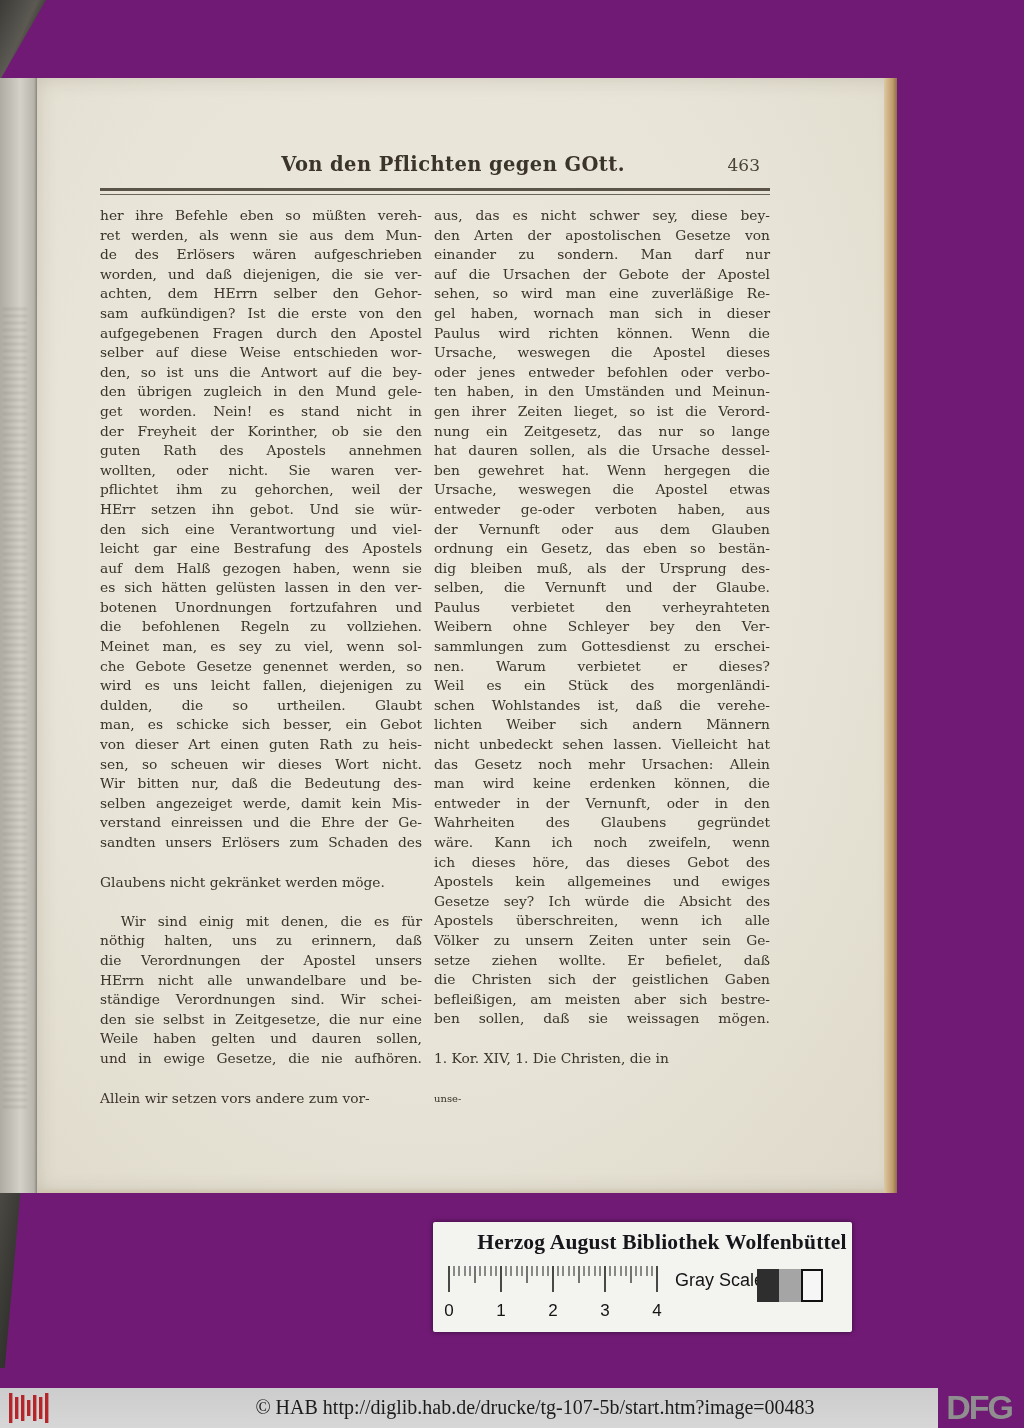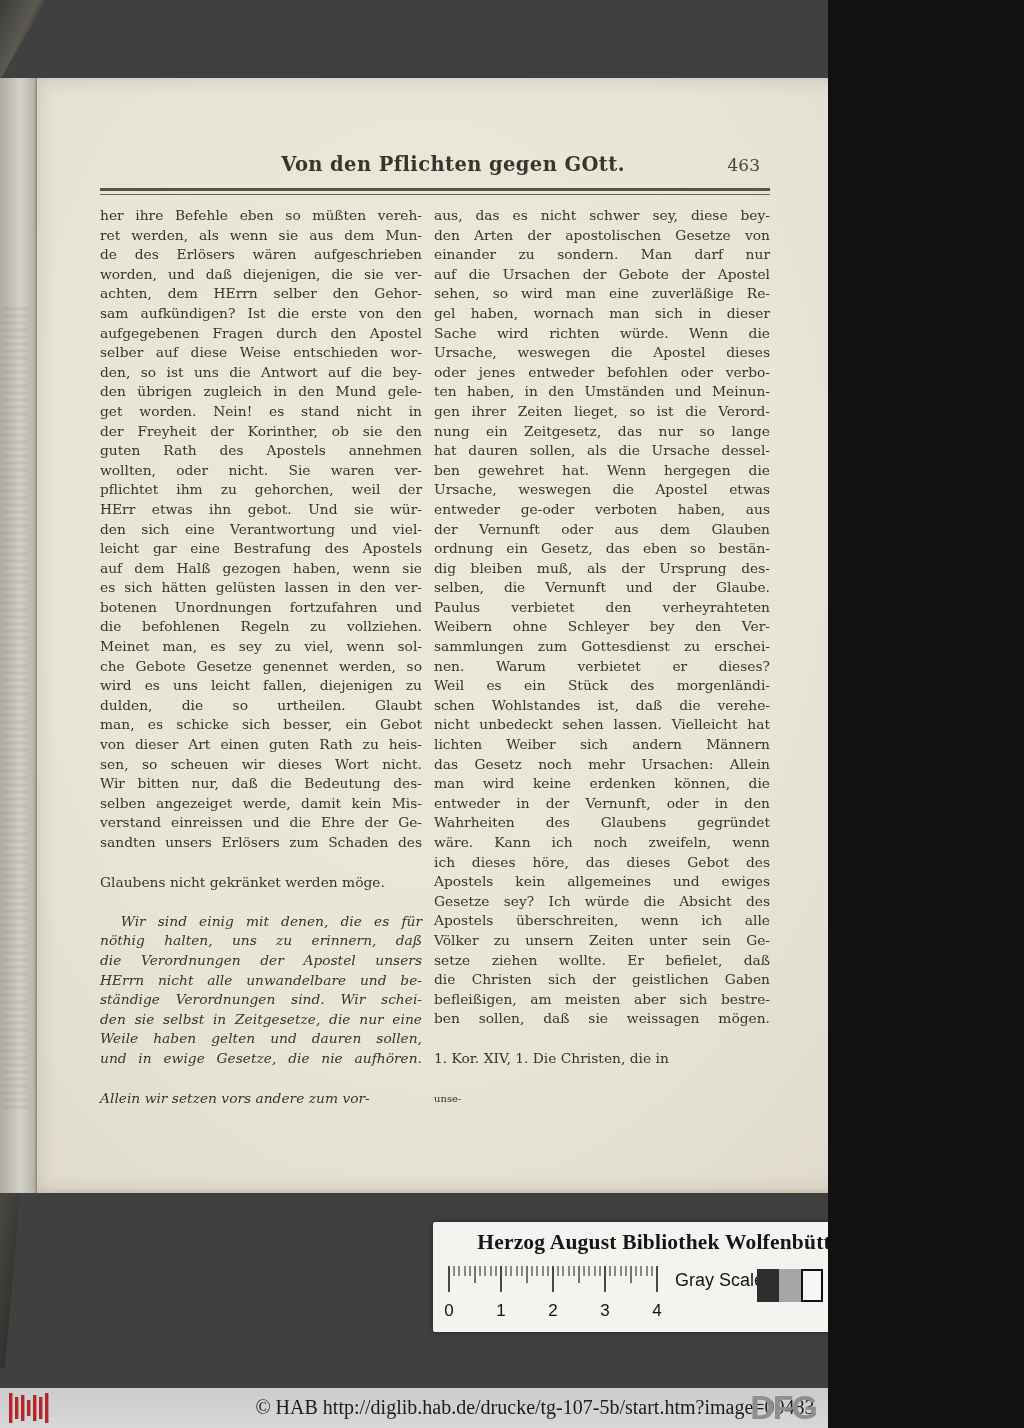--- a/index.html
+++ b/index.html
@@ -1,18 +1,18 @@
 <!DOCTYPE html>
 <html><head>
 <meta charset="utf-8">
 <style>
   html,body { margin:0; padding:0; background:#111; }
   #stage {
-    position:relative; width:828px; height:1428px; overflow:hidden;
-    background:#404040; font-family:"DejaVu Serif", serif;
+    position:relative; width:1024px; height:1428px; overflow:hidden;
+    background:#701a75; font-family:"DejaVu Serif", serif;
   }
   
   .cover-corner {
     position:absolute; left:0; top:0; width:46px; height:80px;
     background:linear-gradient(115deg,#3c3b37 0%,#5b5952 45%,#26251f 70%);
     clip-path:polygon(0 0,100% 0,0 100%);
   }
   
   .facing-strip {
     position:absolute; left:0; top:78px; width:37px; height:1115px;
@@ -56,21 +56,21 @@
   }
   .columns { display:flex; margin-top:11px; }
   .col-left  { width:322px; }
   .col-gap   { width:12px; }
   .col-right { width:336px; }
   .tline {
     font-size:13.8px; line-height:19.6px; color:#3a332a;
     text-align:justify; text-align-last:justify;
   }
   .tline-last { text-align-last:left;margin-top:20px; }
-  .para + .para { margin-top:19.6px;font-style:italic; }
+  .para + .para { margin-top:19.6px; }
   .indent-first .tline:first-child { text-indent:1.5em; }
   .catchword {
     text-align:left; font-size:10px; line-height:19.6px;
     color:#3a332a; padding-right:4px;margin-top:20px;
   }
   
   .scale-card {
     position:absolute; left:433px; top:1222px; width:419px; height:110px;
     background:#f3f3f0; border-radius:2px; box-shadow:0 0 5px rgba(0,0,0,.55);
   }
@@ -145,21 +145,21 @@
               <div class="tline">sam aufkündigen? Ist die erste von den</div>
               <div class="tline">aufgegebenen Fragen durch den Apostel</div>
               <div class="tline">selber auf diese Weise entschieden wor-</div>
               <div class="tline">den, so ist uns die Antwort auf die bey-</div>
               <div class="tline">den übrigen zugleich in den Mund gele-</div>
               <div class="tline">get worden. Nein! es stand nicht in</div>
               <div class="tline">der Freyheit der Korinther, ob sie den</div>
               <div class="tline">guten Rath des Apostels annehmen</div>
               <div class="tline">wollten, oder nicht. Sie waren ver-</div>
               <div class="tline">pflichtet ihm zu gehorchen, weil der</div>
-              <div class="tline">HErr etwas ihn gebot. Und sie wür-</div>
+              <div class="tline">HErr setzen ihn gebot. Und sie wür-</div>
               <div class="tline">den sich eine Verantwortung und viel-</div>
               <div class="tline">leicht gar eine Bestrafung des Apostels</div>
               <div class="tline">auf dem Halß gezogen haben, wenn sie</div>
               <div class="tline">es sich hätten gelüsten lassen in den ver-</div>
               <div class="tline">botenen Unordnungen fortzufahren und</div>
               <div class="tline">die befohlenen Regeln zu vollziehen.</div>
               <div class="tline">Meinet man, es sey zu viel, wenn sol-</div>
               <div class="tline">che Gebote Gesetze genennet werden, so</div>
               <div class="tline">wird es uns leicht fallen, diejenigen zu</div>
               <div class="tline">dulden, die so urtheilen. Glaubt</div>
@@ -186,42 +186,42 @@
         </div>
         <div class="col-gap"></div>
         <div class="col-right">
           <div class="para">
               <div class="tline">aus, das es nicht schwer sey, diese bey-</div>
               <div class="tline">den Arten der apostolischen Gesetze von</div>
               <div class="tline">einander zu sondern. Man darf nur</div>
               <div class="tline">auf die Ursachen der Gebote der Apostel</div>
               <div class="tline">sehen, so wird man eine zuverläßige Re-</div>
               <div class="tline">gel haben, wornach man sich in dieser</div>
-              <div class="tline">Sache wird richten würde. Wenn die</div>
+              <div class="tline">Paulus wird richten können. Wenn die</div>
               <div class="tline">Ursache, weswegen die Apostel dieses</div>
               <div class="tline">oder jenes entweder befohlen oder verbo-</div>
               <div class="tline">ten haben, in den Umständen und Meinun-</div>
               <div class="tline">gen ihrer Zeiten lieget, so ist die Verord-</div>
               <div class="tline">nung ein Zeitgesetz, das nur so lange</div>
               <div class="tline">hat dauren sollen, als die Ursache dessel-</div>
               <div class="tline">ben gewehret hat. Wenn hergegen die</div>
               <div class="tline">Ursache, weswegen die Apostel etwas</div>
               <div class="tline">entweder ge-oder verboten haben, aus</div>
               <div class="tline">der Vernunft oder aus dem Glauben</div>
               <div class="tline">ordnung ein Gesetz, das eben so bestän-</div>
               <div class="tline">dig bleiben muß, als der Ursprung des-</div>
               <div class="tline">selben, die Vernunft und der Glaube.</div>
               <div class="tline">Paulus verbietet den verheyrahteten</div>
               <div class="tline">Weibern ohne Schleyer bey den Ver-</div>
               <div class="tline">sammlungen zum Gottesdienst zu erschei-</div>
               <div class="tline">nen. Warum verbietet er dieses?</div>
               <div class="tline">Weil es ein Stück des morgenländi-</div>
               <div class="tline">schen Wohlstandes ist, daß die verehe-</div>
+              <div class="tline">lichten Weiber sich andern Männern</div>
               <div class="tline">nicht unbedeckt sehen lassen. Vielleicht hat</div>
-              <div class="tline">lichten Weiber sich andern Männern</div>
               <div class="tline">das Gesetz noch mehr Ursachen: Allein</div>
               <div class="tline">man wird keine erdenken können, die</div>
               <div class="tline">entweder in der Vernunft, oder in den</div>
               <div class="tline">Wahrheiten des Glaubens gegründet</div>
               <div class="tline">wäre. Kann ich noch zweifeln, wenn</div>
               <div class="tline">ich dieses höre, das dieses Gebot des</div>
               <div class="tline">Apostels kein allgemeines und ewiges</div>
               <div class="tline">Gesetze sey? Ich würde die Absicht des</div>
               <div class="tline">Apostels überschreiten, wenn ich alle</div>
               <div class="tline">Völker zu unsern Zeiten unter sein Ge-</div>

